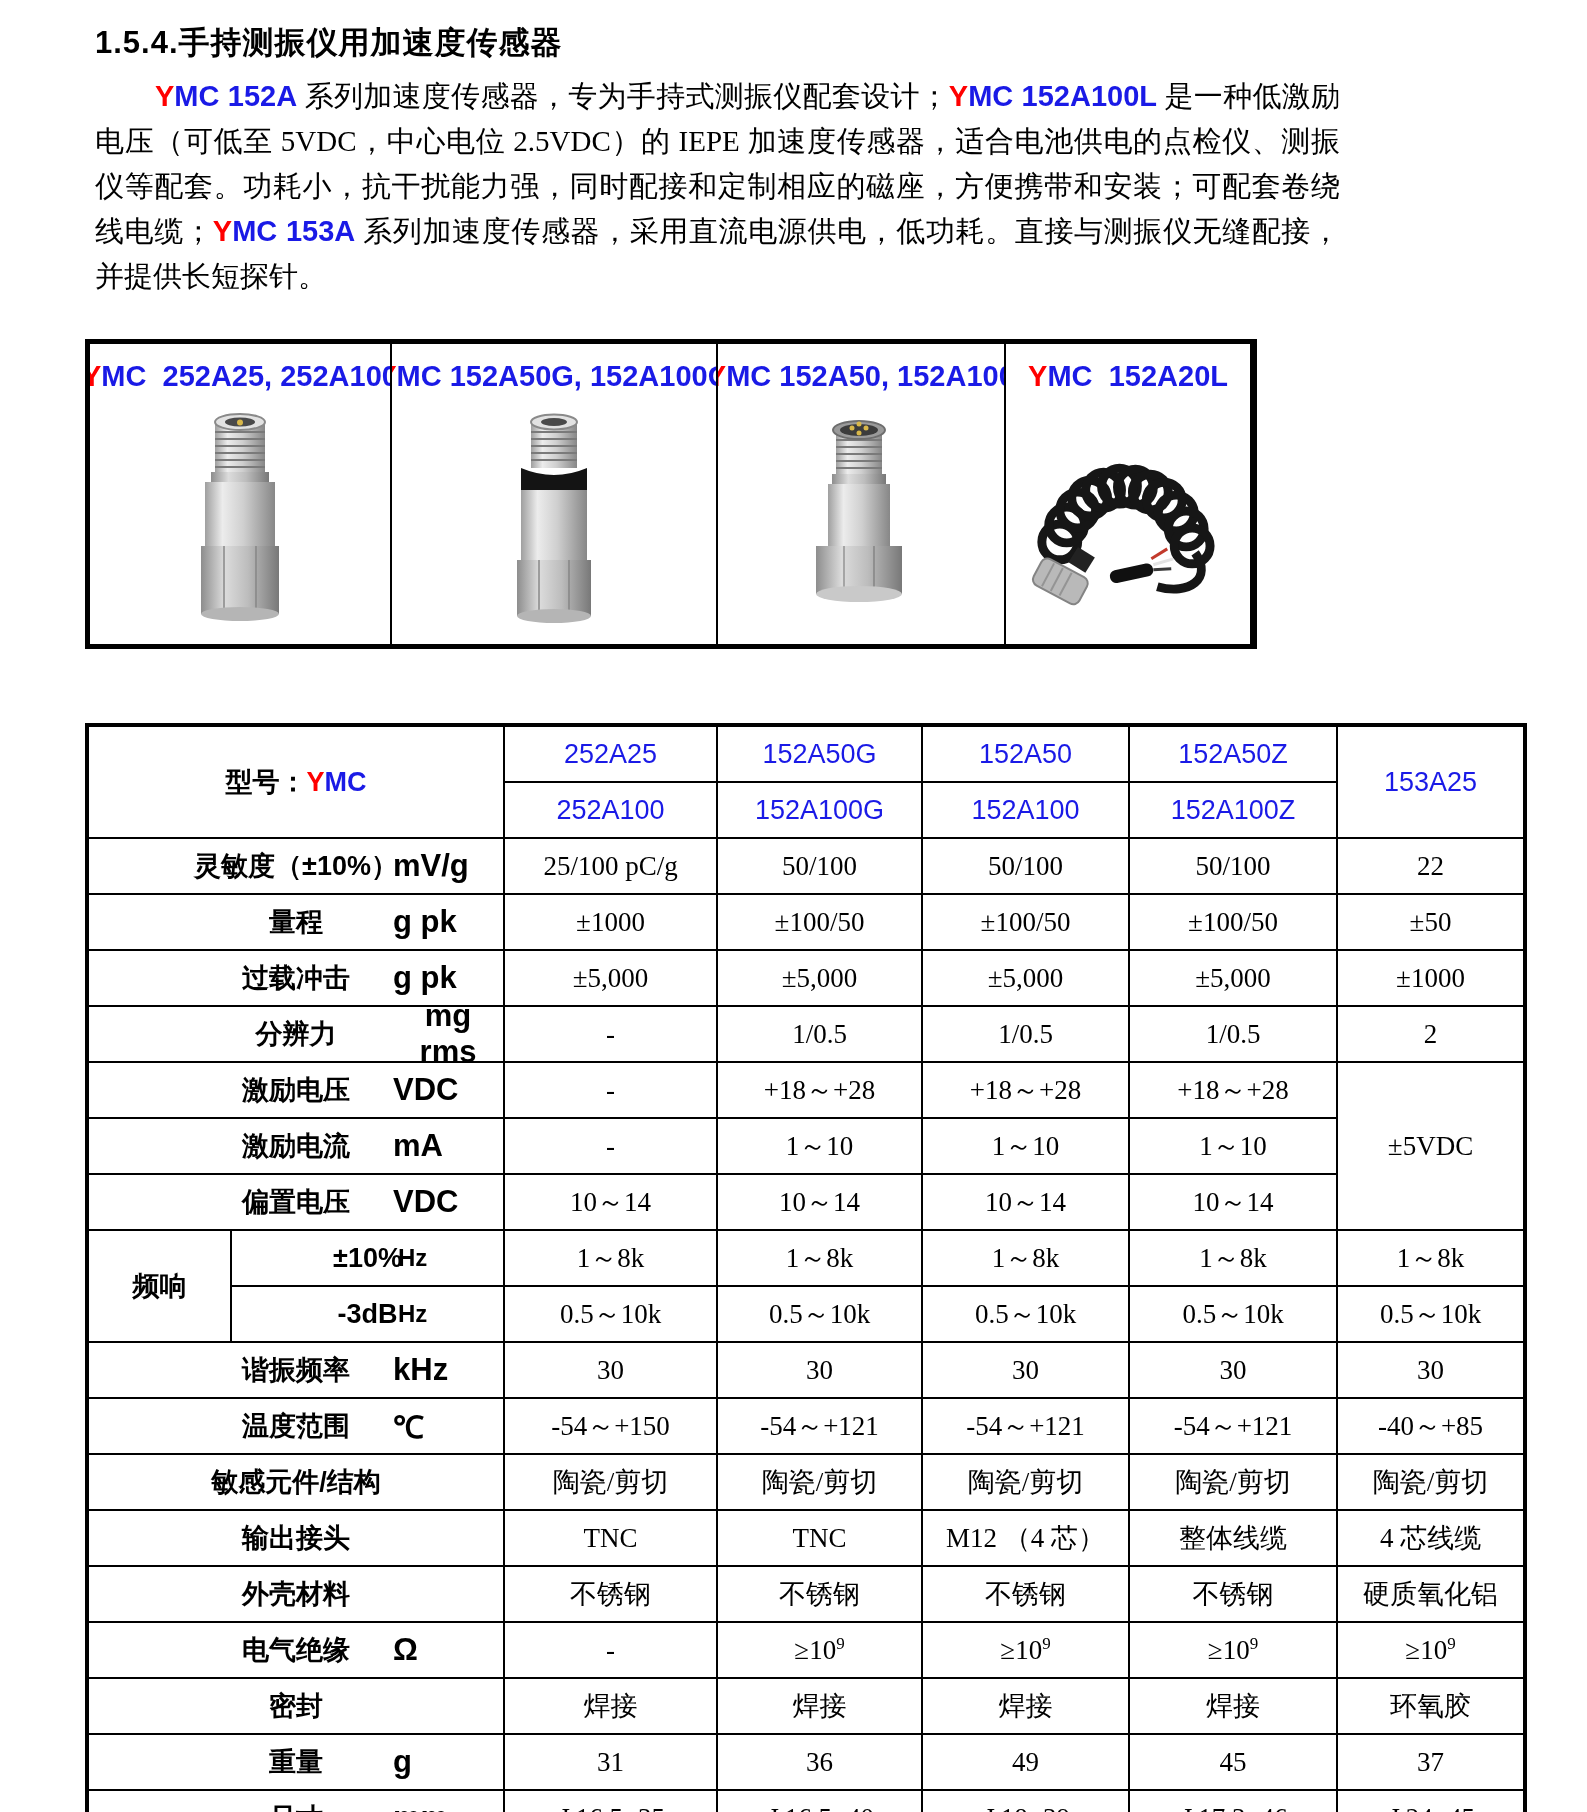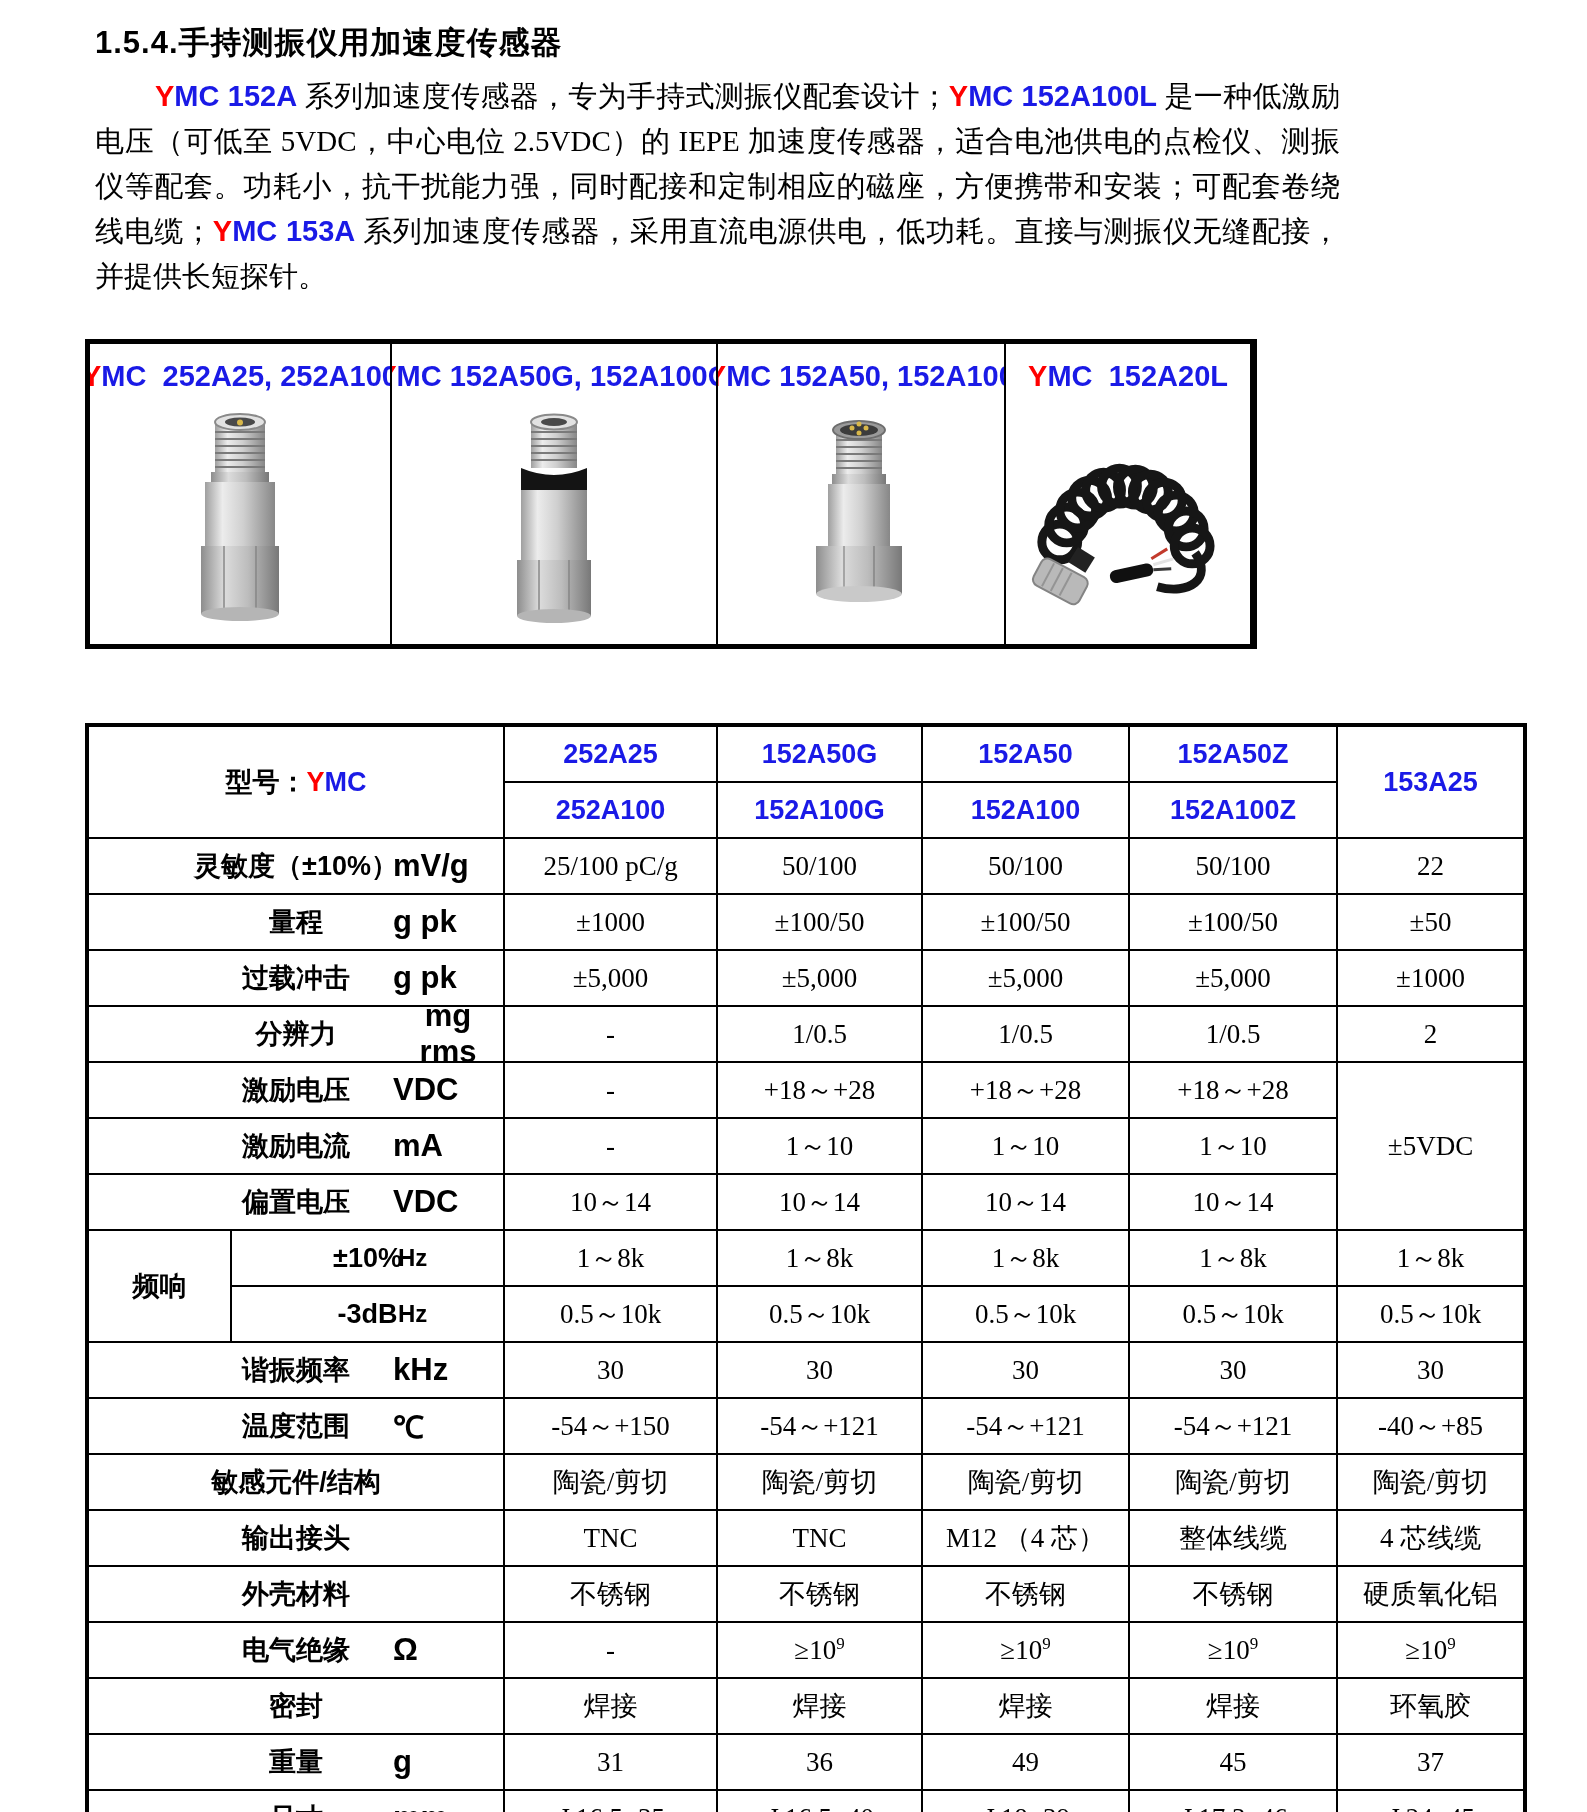--- a/index.html
+++ b/index.html
@@ -27,21 +27,21 @@
   .panel-img{flex:1;display:flex;align-items:center;justify-content:center;width:100%;}
   .panel-img svg{display:block;}
 
   .spec{margin:74px 0 40px 85px;width:1438px;border-collapse:collapse;table-layout:fixed;
         border:4px solid #000;}
   .spec td{border:2px solid #000;height:54px;text-align:center;vertical-align:middle;
            font-size:27px;padding:0;overflow:hidden;}
   .hdr-label-cell{font-size:28px;font-weight:bold;}
   .hdr-label-cell .brand-y{color:var(--brand-red);font-family:"Liberation Sans",sans-serif;}
   .hdr-label-cell .brand-mc{color:var(--brand-blue);font-family:"Liberation Sans",sans-serif;}
-  .hdr-model{font-family:"Liberation Sans",sans-serif;font-weight:bold;font-size:28px;
+  .hdr-model{font-family:"Liberation Sans",sans-serif;font-weight:normal;font-size:28px;
              color:var(--brand-blue);height:53px;margin-left:32px;}
   .label-cell{text-align:left;padding-left:16px;position:relative;
               font-family:"Liberation Sans",sans-serif;font-weight:bold;font-size:26px;}
   .label-cell .unit{position:absolute;left:292px;top:50%;transform:translateY(-50%);
                     font-size:31px;padding-left:12px;}
   .freq-group-cell{text-align:left;padding-left:16px;
                    font-family:"Liberation Sans",sans-serif;font-weight:bold;font-size:26px;}
   .sub-cell{text-align:left;padding-left:14px;position:relative;
             font-family:"Liberation Sans",sans-serif;font-weight:bold;font-size:26px;margin-left:16px;}
   .sub-cell .unit{position:absolute;left:166px;top:50%;transform:translateY(-50%);

